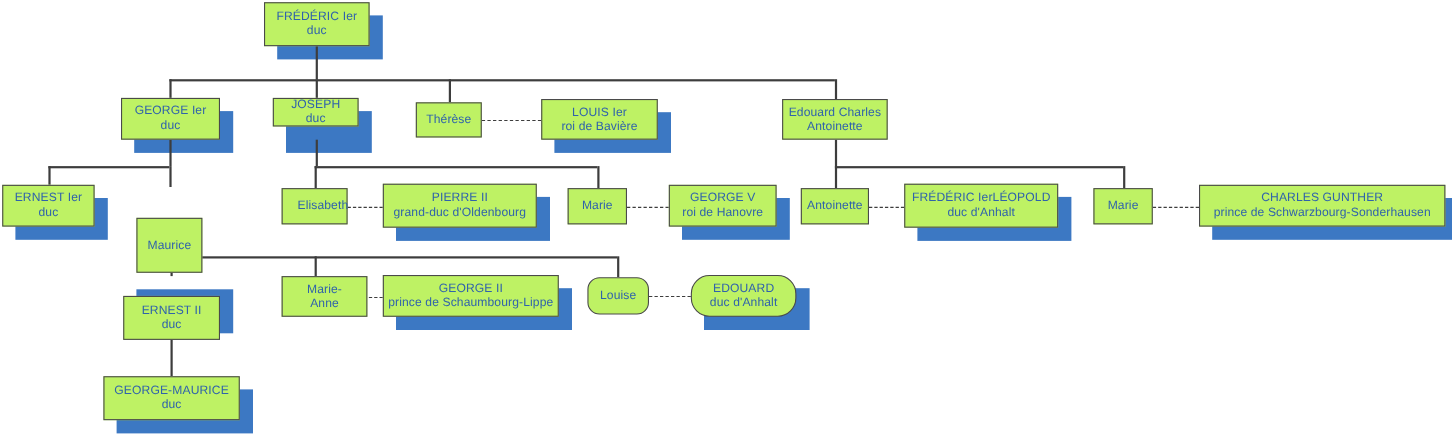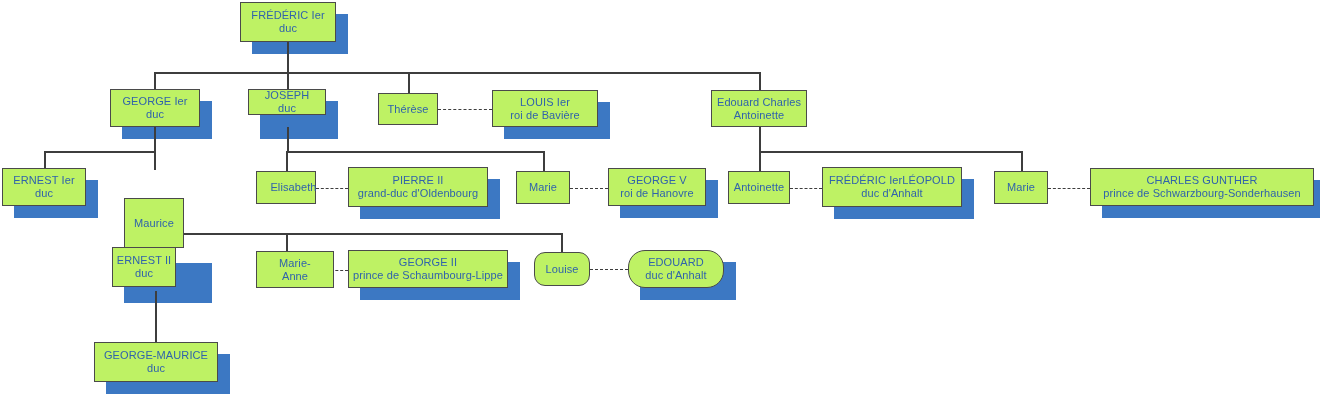--- a/index.html
+++ b/index.html
@@ -162,21 +162,21 @@
         <span class="l1">FRÉDÉRIC IerLÉOPOLD</span>
         <span class="l2">duc d'Anhalt</span>
       </div>
       <div class="node" style="left: 994px; top: 171px; width: 54px; height: 33px;">
         <span class="l1">Marie</span>
       </div>
       <div class="node" style="left: 1090px; top: 168px; width: 224px; height: 38px;">
         <span class="l1">CHARLES GUNTHER</span>
         <span class="l2">prince de Schwarzbourg-Sonderhausen</span>
       </div>
-      <div class="node" style="left: 112px; top: 247px; width: 64px; height: 40px;">
+      <div class="node" style="left: 112px; top: 269px; width: 88px; height: 40px;">
         <span class="l1">ERNEST II</span>
         <span class="l2">duc</span>
       </div>
       <div class="node" style="left: 256px; top: 251px; width: 78px; height: 37px;">
         <span class="l1">Marie-</span>
         <span class="l2">Anne</span>
       </div>
       <div class="node" style="left: 348px; top: 250px; width: 160px; height: 38px;">
         <span class="l1">GEORGE II</span>
         <span class="l2">prince de Schaumbourg-Lippe</span>

